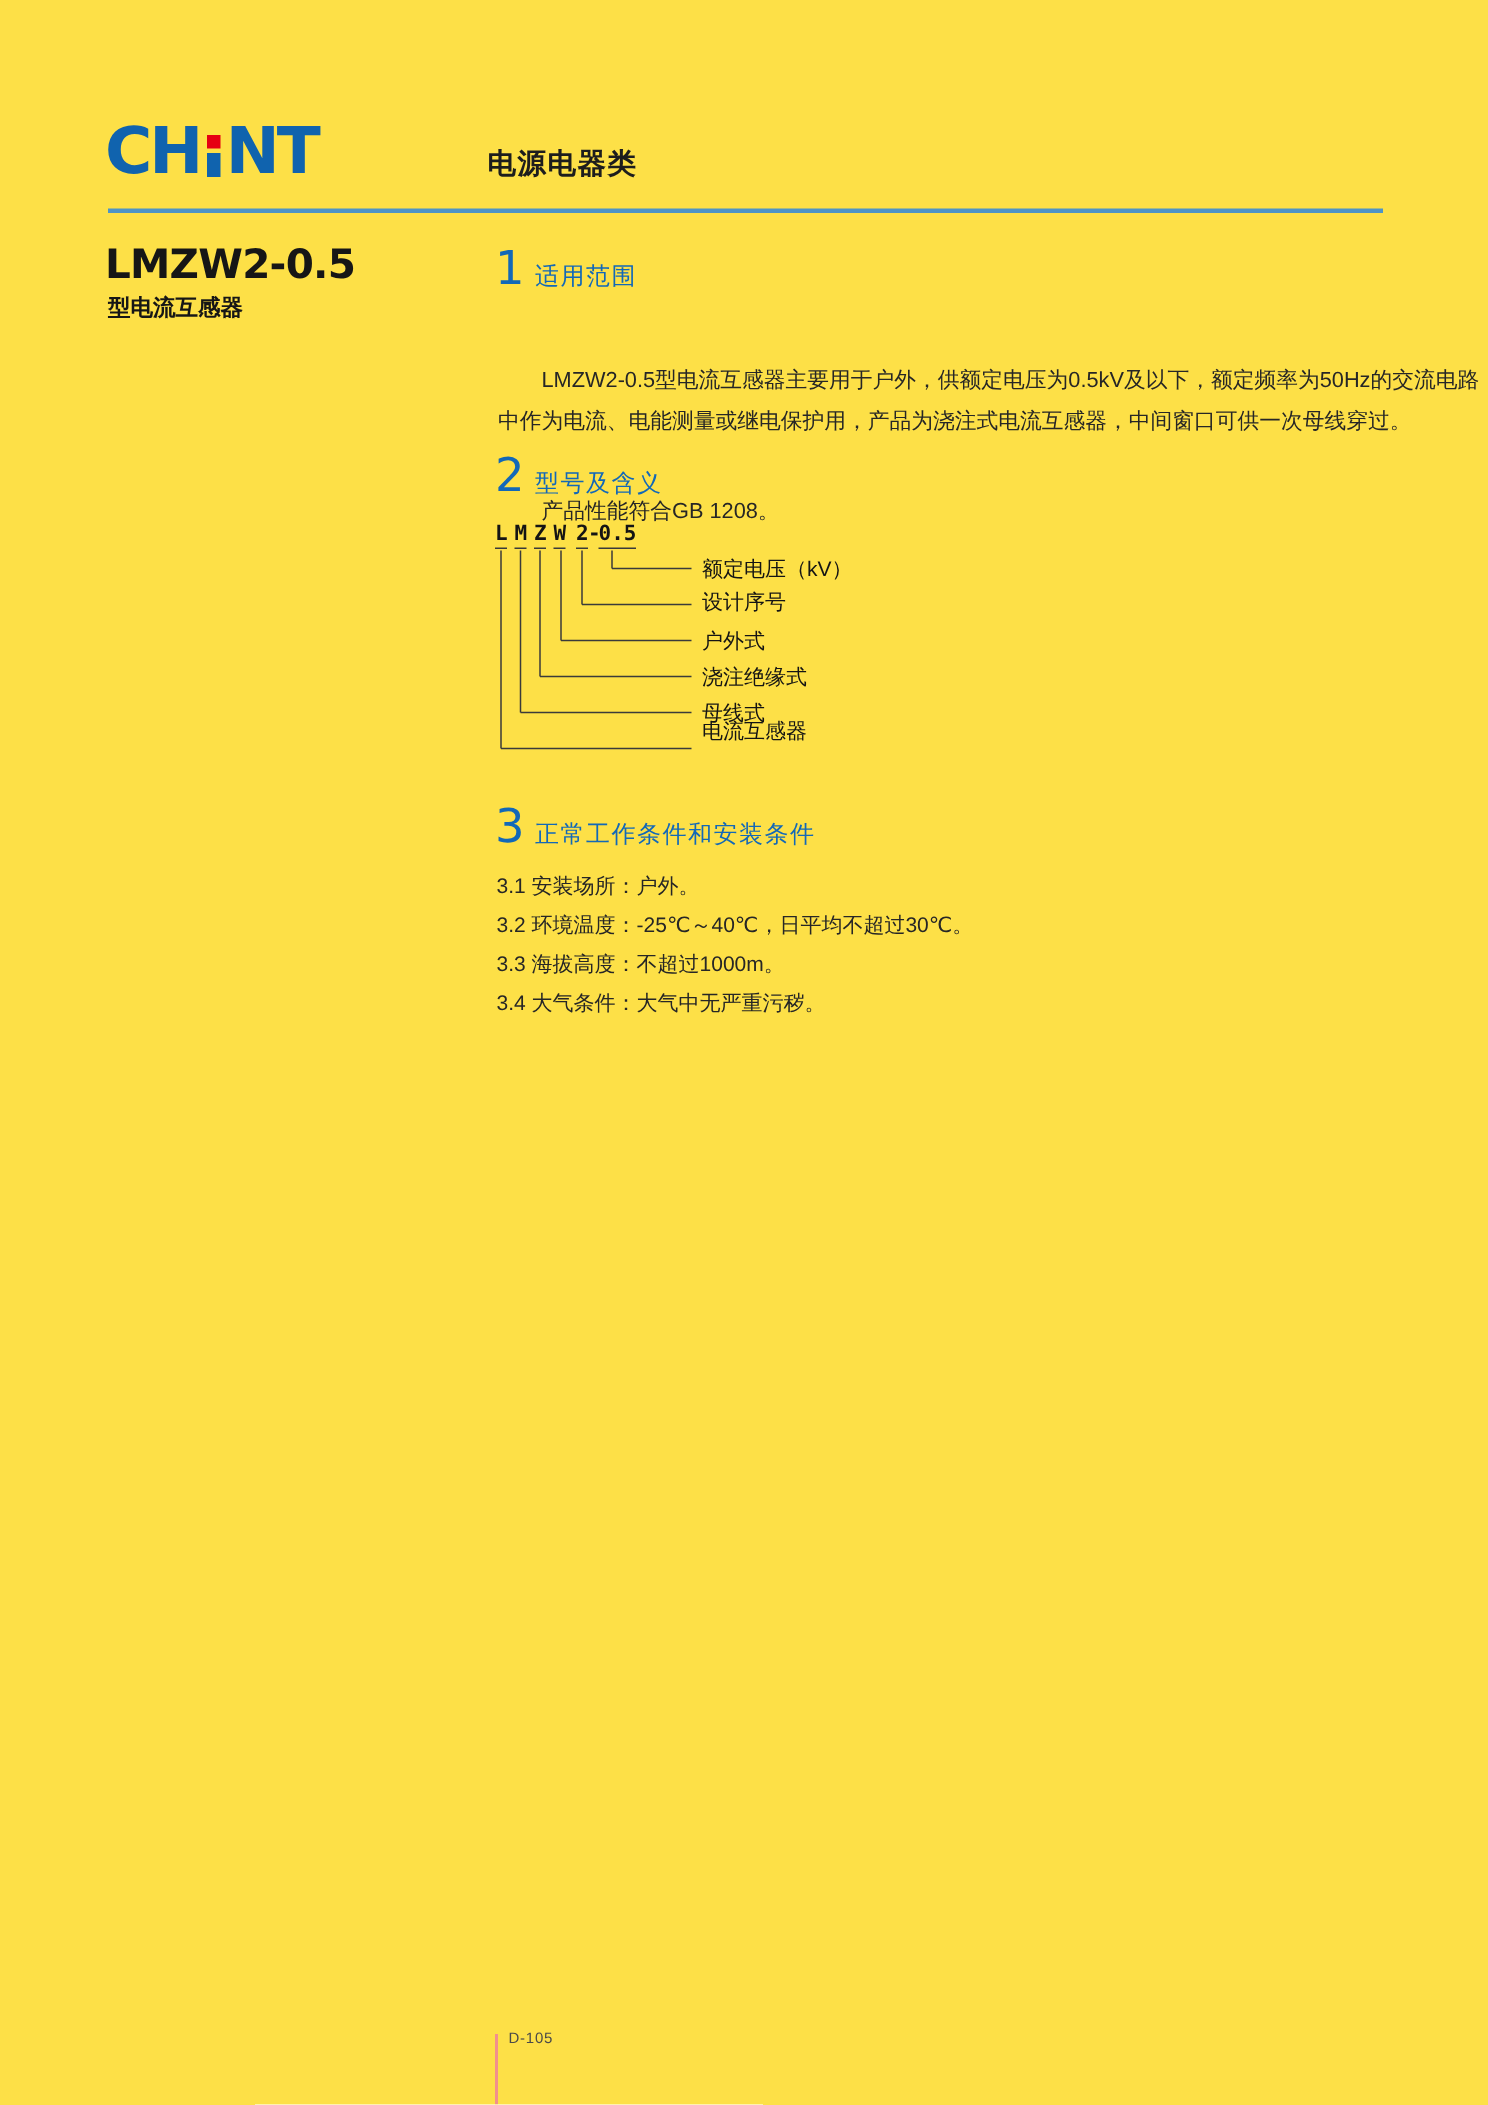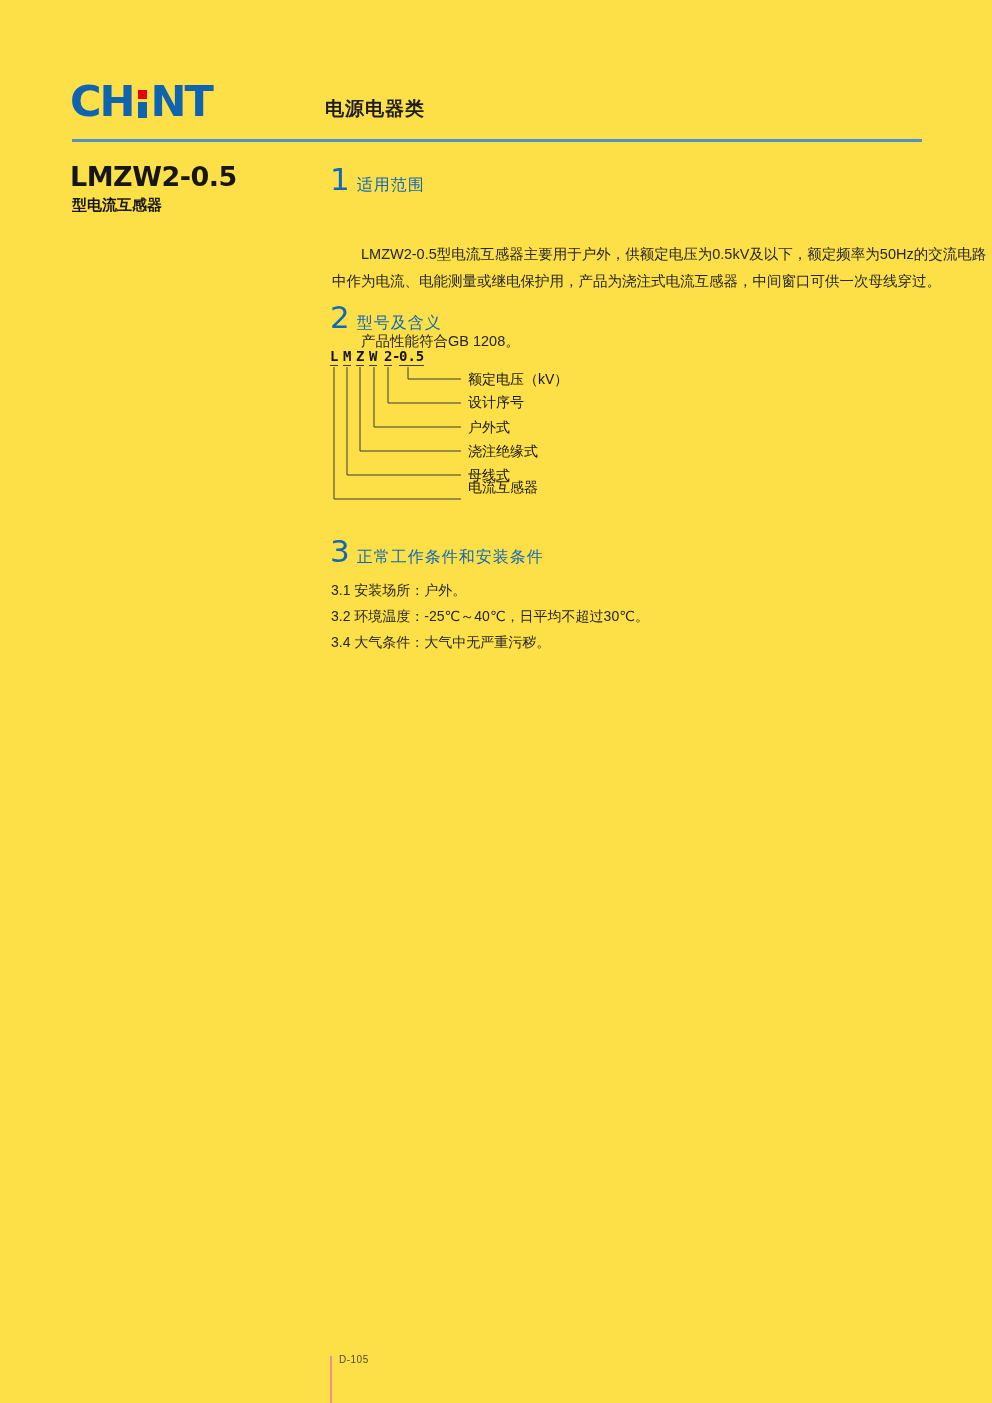--- a/index.html
+++ b/index.html
@@ -129,19 +129,20 @@
   <div class="diag-label" style="top:467px;">母线式</div>
   <div class="diag-label" style="top:479px;">电流互感器</div>
 
   <div class="sec-head" id="sec3-head">
     <span class="num">3</span>
     <span class="ttl">正常工作条件和安装条件</span>
   </div>
   <div class="cond-list">
     <div class="item">3.1 安装场所：户外。</div>
     <div class="item">3.2 环境温度：-25℃～40℃，日平均不超过30℃。</div>
+    <div class="item">3.3 海拔高度：不超过1000m。</div>
     <div class="item">3.4 大气条件：大气中无严重污秽。</div>
   </div>
 
   <div class="footer-line"></div>
   <div class="page-num">D-105</div>
 
 </div>
 
 </body></html>

